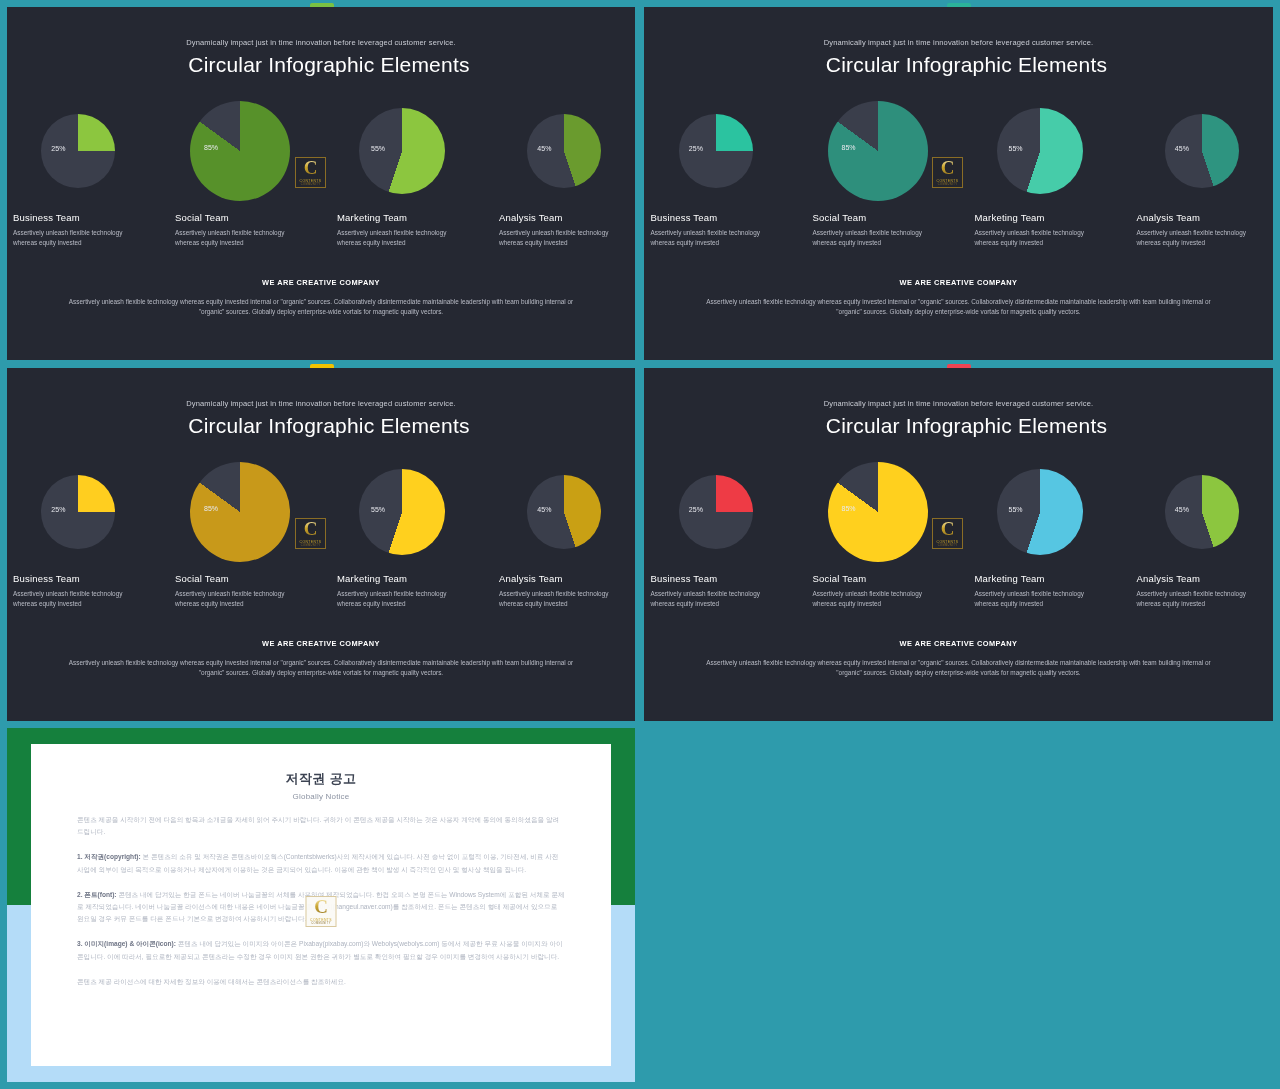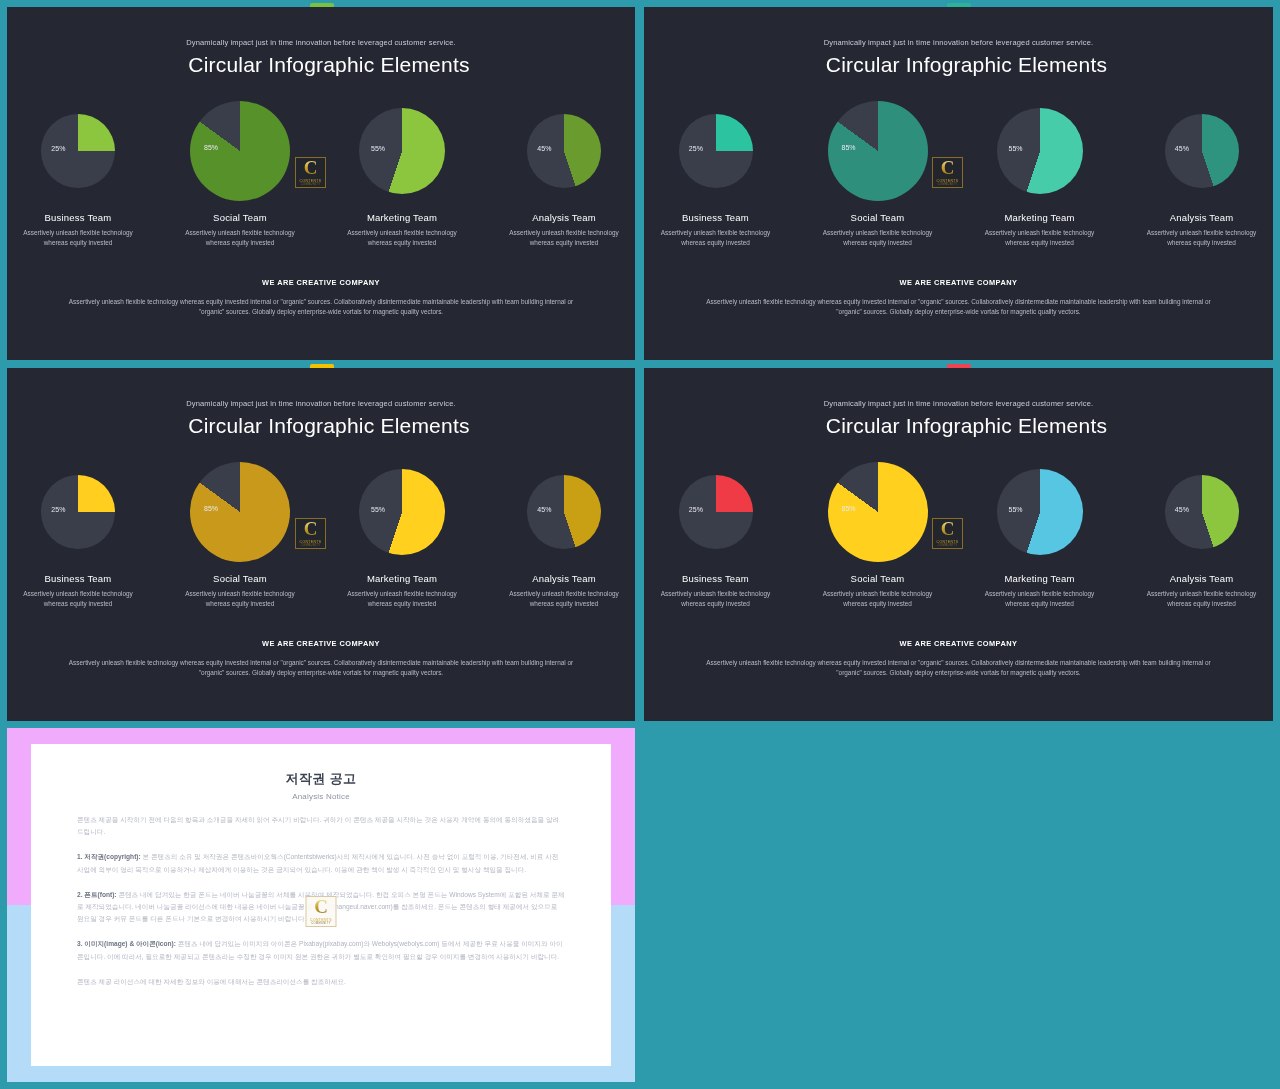--- a/index.html
+++ b/index.html
@@ -47,21 +47,21 @@
     font-size:21px; font-weight:400;
     margin-top:6px; letter-spacing:.2px;margin-left:16px;
   }
 
   .charts{
     position:relative;
     display:flex; justify-content:center;
     gap:32px;
     margin-top:22px;
   }
-  .chart-cell{ width:130px; text-align:center; position:relative; }
+  .chart-cell{ width:130px; position:relative; }
 
   .donut-wrap{ position:relative; height:104px; display:flex; align-items:center; justify-content:center;}
   .pie{ position:relative; border-radius:50%; }
   .pct{
     position:absolute; color:#e8e9ee; font-size:7px;
     left:14%; top:46%; transform:translateY(-50%);
     pointer-events:none;
   }
 
   .team-name{
@@ -97,21 +97,21 @@
   .footer-body{
     text-align:center; color:#b9bcc6;
     font-size:6.4px; line-height:1.65;
     margin:10px auto 0; width:82%;
   }
 
   
   .docpanel{
     position:absolute; left:7px; top:728px;
     width:628px; height:354px;
-    background:#f0abfc;
+    background:#15803d;
   }
   .docpanel .lowerfill{
     position:absolute; left:0; top:177px; width:100%; height:177px;
     background:#B4DCF8;
   }
   .doc{
     position:absolute; left:24px; top:16px;
     width:580px; height:322px;
     background:#ffffff;
     padding:26px 46px;
@@ -351,21 +351,21 @@
     </div>
       </div>
       <div class="footer-head">WE ARE CREATIVE COMPANY</div>
       <div class="footer-body">Assertively unleash flexible technology whereas equity invested internal or "organic" sources. Collaboratively disintermediate maintainable leadership with team building internal or "organic" sources. Globally deploy enterprise-wide vortals for magnetic quality vectors.</div>
     </div>
 
   <div class="docpanel">
     <div class="lowerfill"></div>
     <div class="doc">
       <div class="doc-title">저작권 공고</div>
-      <div class="doc-sub">Analysis Notice</div>
+      <div class="doc-sub">Globally Notice</div>
       <div class="doc-p">콘텐츠 제공을 시작하기 전에 다음의 항목과 소개글을 자세히 읽어 주시기 바랍니다. 귀하가 이 콘텐츠 제공을 시작하는 것은 사용자 계약에 동의에 동의하셨음을 알려드립니다.</div>
       <div class="doc-p">
         <span class="hd">1. 저작권(copyright):</span>
         <span>본 콘텐츠의 소유 및 저작권은 콘텐츠바이오웍스(Contentsbiwerks)사의 제작사에게 있습니다. 사전 승낙 없이 포털적 이용, 기타전세, 비료 사전 사업에 외부이 영리 목적으로 이용하거나 제삼자에게 이용하는 것은 금지되어 있습니다. 이용에 관한 책이 발생 시 즉각적인 민사 및 형사상 책임을 집니다.</span>
       </div>
       <div class="doc-p">
         <span class="hd">2. 폰트(font):</span>
         <span>콘텐츠 내에 담겨있는 한글 폰트는 네이버 나눔글꼴의 서체를 사용하여 제작되었습니다. 한컴 오피스 본명 폰트는 Windows System에 포함된 서체로 문제로 제작되었습니다. 네이버 나눔글꼴 라이선스에 대한 내용은 네이버 나눔글꼴 홈페이지(hangeul.naver.com)를 참조하세요. 폰트는 콘텐츠의 형태 제공에서 있으므로 원요일 경우 커뮤 폰트를 다른 폰트나 기본으로 변경하여 사용하시기 바랍니다.</span>
       </div>
       <div class="doc-p">

